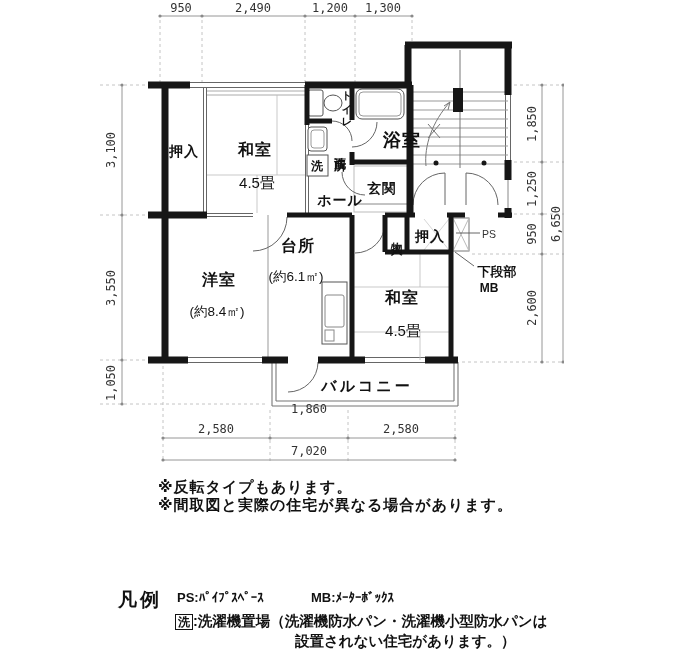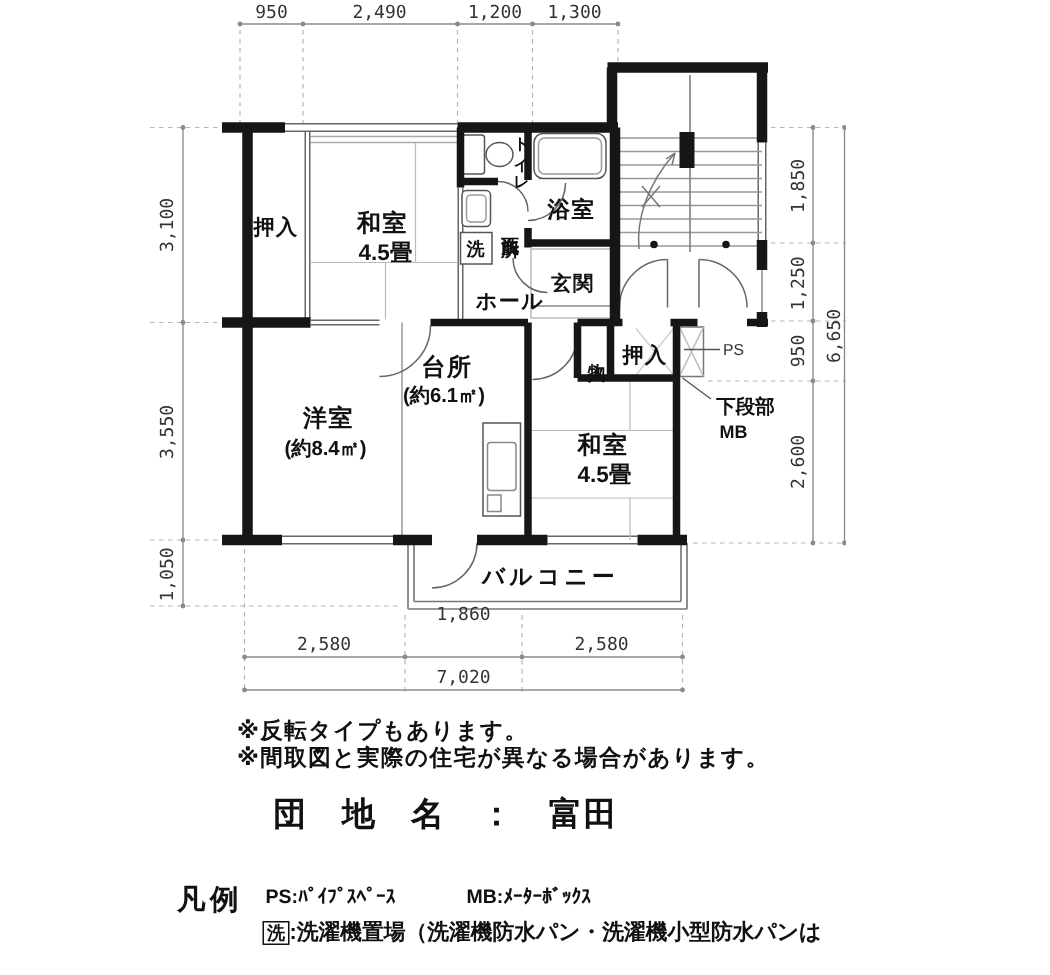--- a/index.html
+++ b/index.html
@@ -5,21 +5,21 @@
   html,body{margin:0;padding:0;background:#fff;}
   #stage{position:relative;width:564px;height:650px;background:#ffffff;overflow:hidden;
          font-family:"Liberation Sans","DejaVu Sans",sans-serif;color:#111;}
   #plan-svg{position:absolute;left:0;top:0;}
   .lbl{position:absolute;transform:translate(-50%,-50%);white-space:nowrap;color:#111;
        font-size:14px;line-height:1;}
   .dim{font-family:"DejaVu Sans Mono","Liberation Mono",monospace;font-size:12px;color:#333;}
   .rot{transform:translate(-50%,-50%) rotate(-90deg);}
   .vert{writing-mode:vertical-rl;text-orientation:upright;letter-spacing:1px;}
   .room{font-weight:600;letter-spacing:1px;}
-  .sz{font-weight:700;}
+  .sz{font-weight:400;margin-top:13px;}
   .txt{position:absolute;white-space:nowrap;transform:none;color:#111;}
   .note{font-size:15px;font-weight:600;letter-spacing:1px;}
   .ttl{font-size:22px;font-weight:700;letter-spacing:1px;}
   .leg{font-size:13px;font-weight:600;}
   .legbig{font-size:19px;font-weight:700;letter-spacing:3px;}
   .legtxt{font-size:14.5px;font-weight:600;}
   .senbox{display:inline-block;border:1.2px solid #111;font-size:12px;padding:1px 2px;line-height:1;}
 </style>
 </head>
 <body>
@@ -224,42 +224,42 @@
   <div class="lbl dim" style="left:309px;top:409px">1,860</div>
   <div class="lbl dim" style="left:401px;top:429px">2,580</div>
   <div class="lbl dim" style="left:309px;top:451px">7,020</div>
 
   <div class="lbl room" style="left:184px;top:151px">押入</div>
   <div class="lbl room" style="left:255px;top:150px;font-size:16px">和室</div>
   <div class="lbl sz" style="left:257px;top:169px;font-size:15px">4.5畳</div>
   <div class="lbl vert" style="left:347px;top:103px;font-size:10.5px;font-weight:600">トイレ</div>
   <div class="lbl vert" style="left:340px;top:149px;font-size:12px;font-weight:600">洗面所</div>
   <div class="lbl" style="left:317px;top:166px;font-size:12px;font-weight:600">洗</div>
-  <div class="lbl room" style="left:381px;top:140px;font-size:15px">浴室</div>
+  <div class="lbl room" style="left:402px;top:140px;font-size:18px">浴室</div>
   <div class="lbl room" style="left:382px;top:189px;font-size:13.5px">玄関</div>
   <div class="lbl room" style="left:340px;top:200px;font-size:14px">ホール</div>
   <div class="lbl room" style="left:298px;top:246px;font-size:16px">台所</div>
   <div class="lbl sz" style="left:296px;top:264px;font-size:13.5px">(約6.1㎡)</div>
   <div class="lbl room" style="left:219px;top:280px;font-size:16px">洋室</div>
   <div class="lbl sz" style="left:217px;top:299px;font-size:13.5px">(約8.4㎡)</div>
   <div class="lbl vert" style="left:396px;top:234px;font-size:11.5px;font-weight:600">物入</div>
   <div class="lbl room" style="left:430px;top:236px;font-size:14px">押入</div>
   <div class="lbl room" style="left:402px;top:298px;font-size:16px">和室</div>
   <div class="lbl sz" style="left:403px;top:317px;font-size:15px">4.5畳</div>
   <div class="lbl room" style="left:367px;top:385px;font-size:15px;letter-spacing:3px">バルコニー</div>
   <div class="lbl" style="left:489px;top:234px;font-size:10.5px;color:#333">PS</div>
   <div class="lbl" style="left:497px;top:271px;font-size:13px;font-weight:600">下段部</div>
   <div class="lbl" style="left:489px;top:288px;font-size:12px;font-weight:600">MB</div>
 
   <div class="txt note" style="left:158px;top:478px">※反転タイプもあります。</div>
   <div class="txt note" style="left:158px;top:496px">※間取図と実際の住宅が異なる場合があります。</div>
 
-  <div class="txt ttl" style="left:182px;top:528px">団　地　名　：　富田</div>
 
   <div class="txt legbig" style="left:118px;top:587px">凡例</div>
   <div class="txt leg" style="left:177px;top:590px">PS:ﾊﾟｲﾌﾟｽﾍﾟｰｽ</div>
   <div class="txt leg" style="left:311px;top:590px">MB:ﾒｰﾀｰﾎﾞｯｸｽ</div>
 
   <div class="txt legtxt" style="left:175px;top:612px">
     <span class="senbox">洗</span><span>:洗濯機置場（洗濯機防水パン・洗濯機小型防水パンは</span>
   </div>
+  <div class="txt legtxt" style="left:295px;top:632px">設置されない住宅があります。）</div>
 
 </div>
 
 </body></html>

